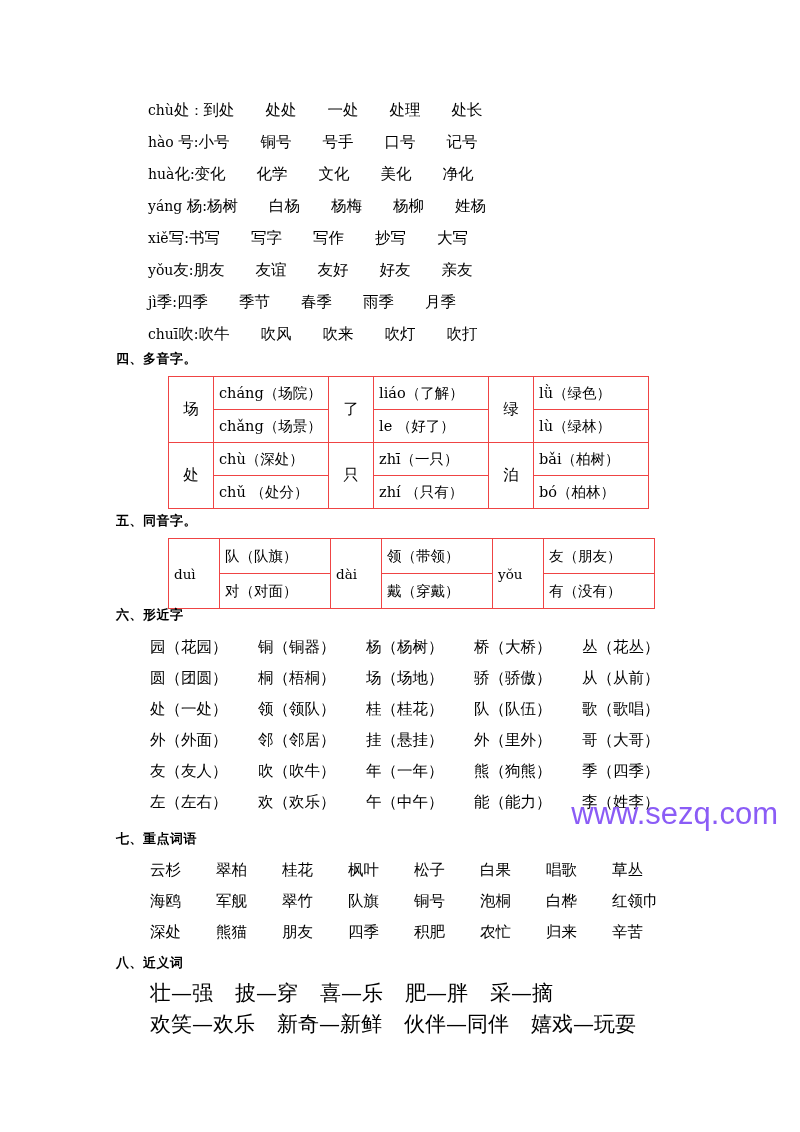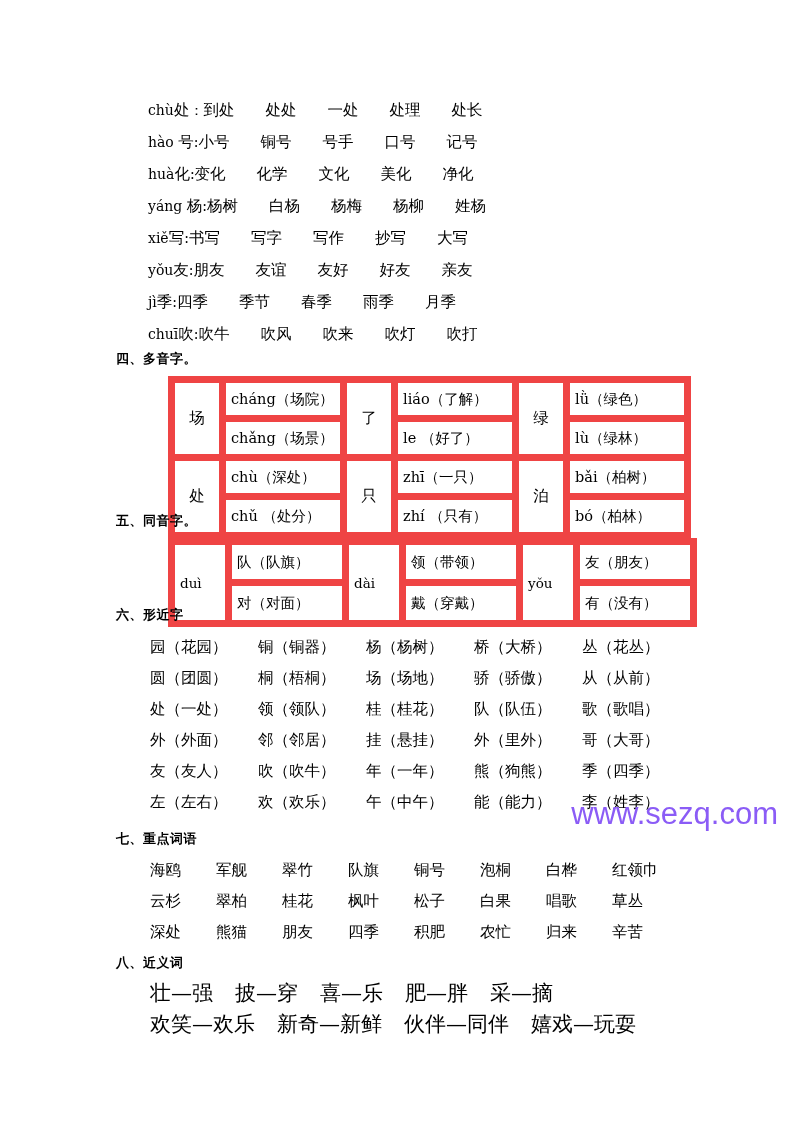--- a/index.html
+++ b/index.html
@@ -60,21 +60,21 @@
     white-space: nowrap;
   }
 
   
   table.zi-table {
     position: absolute;
     border-collapse: collapse;
     font-size: 14px;
   }
   table.zi-table td {
-    border: 7px solid #ef4444;
+    border: 1px solid #ef4444;
     padding: 2px 5px;
     vertical-align: middle;
     white-space: nowrap;
     margin-top: 32px;
   }
   td.key-cell {
     text-align: center;
     font-size: 15.5px;
     width: 34px;
   }
@@ -269,24 +269,24 @@
     </div>
     <div class="xjz-row">
       <span>左（左右）</span><span>欢（欢乐）</span><span>午（中午）</span><span>能（能力）</span><span>李（姓李）</span>
     </div>
   </div>
 
   <div class="sec-heading" style="left:116px; top:830px;">七、重点词语</div>
 
   <div class="kw-block">
     <div class="kw-row">
+      <span>云杉</span><span>翠柏</span><span>桂花</span><span>枫叶</span><span>松子</span><span>白果</span><span>唱歌</span><span>草丛</span>
+    </div>
+    <div class="kw-row">
       <span>海鸥</span><span>军舰</span><span>翠竹</span><span>队旗</span><span>铜号</span><span>泡桐</span><span>白桦</span><span>红领巾</span>
-    </div>
-    <div class="kw-row">
-      <span>云杉</span><span>翠柏</span><span>桂花</span><span>枫叶</span><span>松子</span><span>白果</span><span>唱歌</span><span>草丛</span>
     </div>
     <div class="kw-row">
       <span>深处</span><span>熊猫</span><span>朋友</span><span>四季</span><span>积肥</span><span>农忙</span><span>归来</span><span>辛苦</span>
     </div>
   </div>
 
   <div class="sec-heading" style="left:116px; top:954px;">八、近义词</div>
 
   <div class="syn-block">
     <div class="syn-row">

